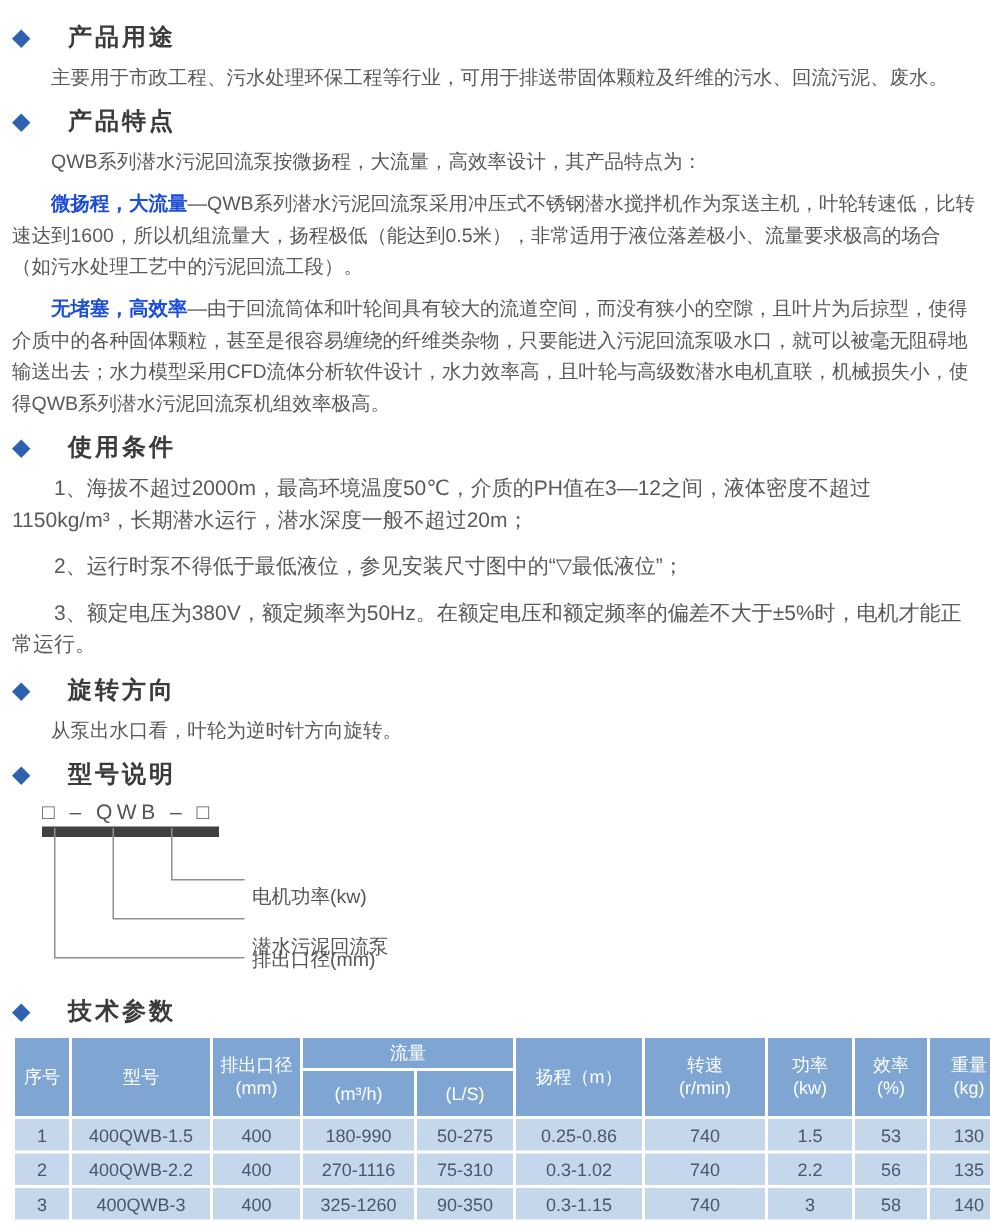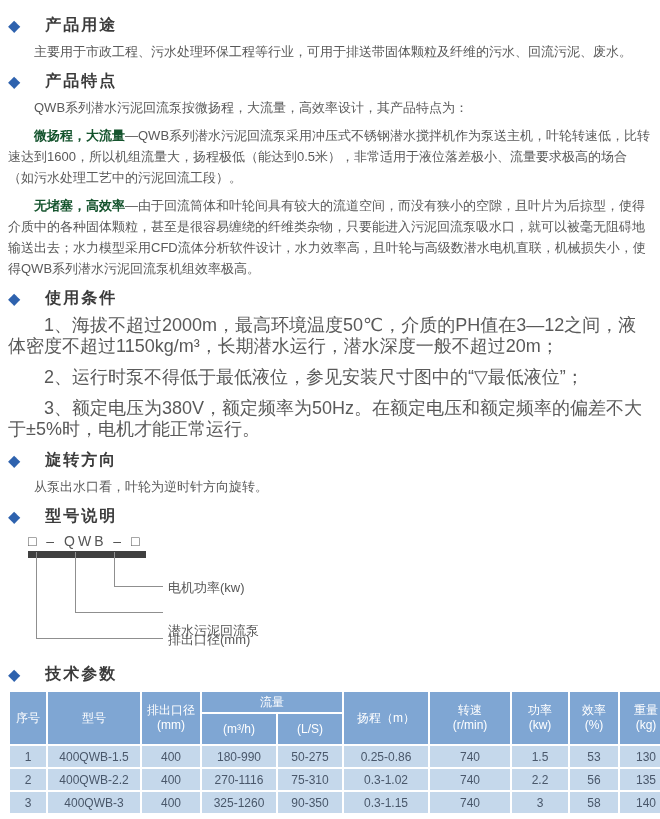--- a/index.html
+++ b/index.html
@@ -14,23 +14,23 @@
   
   .sec-head { display: flex; align-items: center; margin: 9px 0 5px 0; }
   .diamond { color: #2e62ae; font-size: 16px; line-height: 1; margin-right: 9px; }
   .sec-title { font-size: 16px; font-weight: bold; color: #3b3b3b; letter-spacing: 2px; margin-left: 16px; }
 
   
   .para {
     font-size: 13px; line-height: 21px; color: #595959;
     text-indent: 2em; margin: 4px 0 7px 0;
   }
-  .para b { color: #14532d; }
-
-  .cond-item { font-size: 18px; line-height: 21px; color: #595959; text-indent: 2em; margin: 6px 0 10px 0; }
+  .para b { color: #1d4ed8; }
+
+  .cond-item { font-size: 14px; line-height: 21px; color: #595959; text-indent: 2em; margin: 6px 0 10px 0; }
 
   
   .model-diagram { position: relative; height: 122px; margin: 6px 0 0 0; }
   .model-code {
     position: absolute; left: 20px; top: 0;
     font-size: 14px; color: #555; letter-spacing: 3px;
     border-bottom: 7px solid #404040; padding: 0 4px 2px 0;
   }
   .dline { position: absolute; background: #8f8f8f; }
   .vline { width: 1px; }
@@ -95,21 +95,21 @@
     <div class="model-code">□ – QWB – □</div>
 
     <div class="dline vline" style="left:28px;  top:19px; height:86px;"></div>
     <div class="dline vline" style="left:67px;  top:19px; height:60px;"></div>
     <div class="dline vline" style="left:106px; top:19px; height:34px;"></div>
 
     <div class="dline hline" style="left:106px; top:53px;  width:49px;"></div>
     <div class="dline hline" style="left:67px;  top:79px;  width:88px;"></div>
     <div class="dline hline" style="left:28px;  top:105px; width:127px;"></div>
 
-    <div class="model-label" style="top:46px;">电机功率(kw)</div>
+    <div class="model-label" style="top:56px;">电机功率(kw)</div>
     <div class="model-label" style="top:89px;">潜水污泥回流泵</div>
     <div class="model-label" style="top:98px;">排出口径(mm)</div>
   </div>
 
   <div class="sec-head">
     <span class="diamond">◆</span>
     <span class="sec-title">技术参数</span>
   </div>
   <table class="tech">
     <colgroup>

